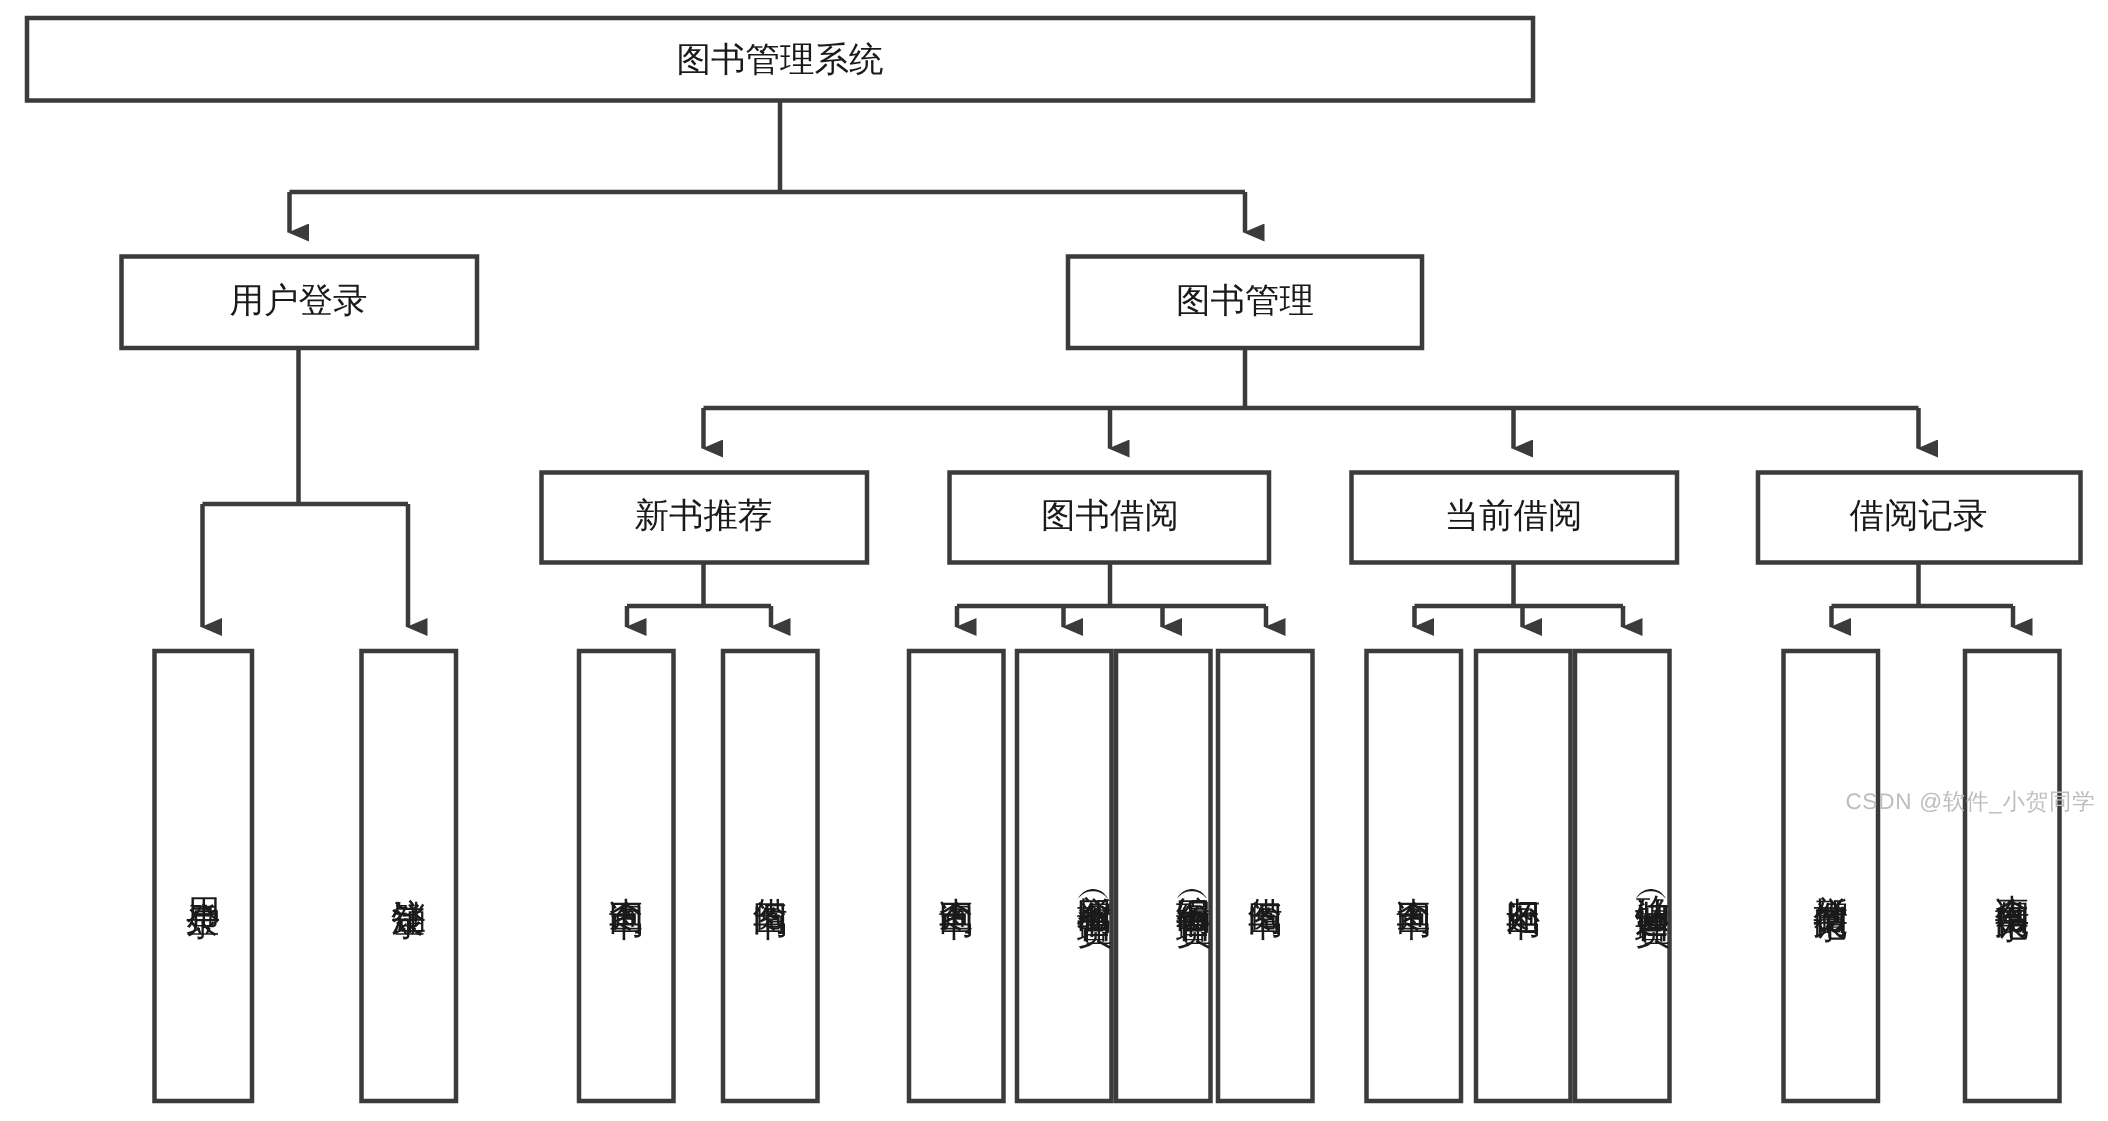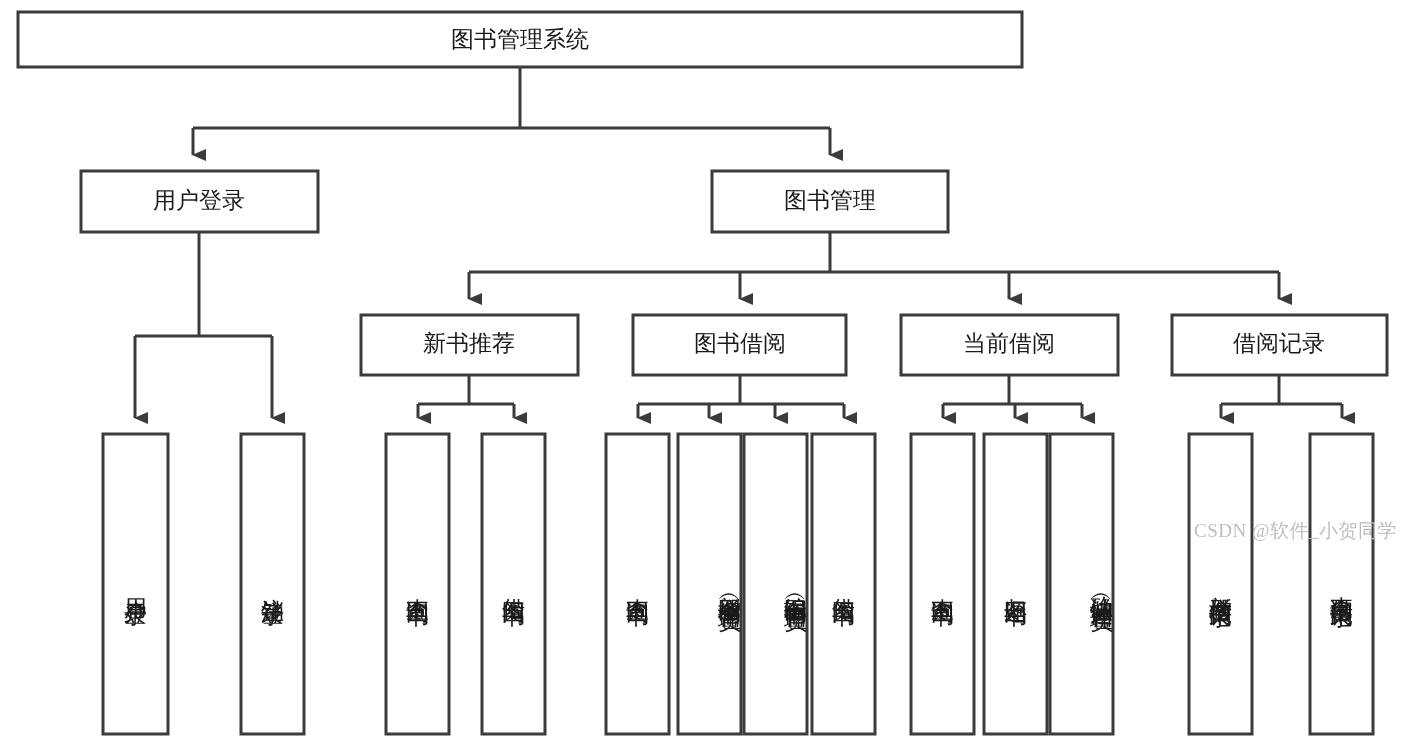--- a/index.html
+++ b/index.html
@@ -60,22 +60,22 @@
     line-height: 1;
     white-space: nowrap;
     text-align: center;
     pointer-events: none;
     user-select: none;
   }
   .watermark {
     position: absolute;
     right: 8px;
     bottom: 4px;
-    font-family: Liberation Serif, serif;
-    font-size: 19px;
+    font-family: Liberation Sans, sans-serif;
+    font-size: 15px;
     color: #bdbdbd;
     white-space: nowrap;
     letter-spacing: 0.5px;
   }
 </style>
 </head>
 <body>
 
 <div id="diagram-root">
 

